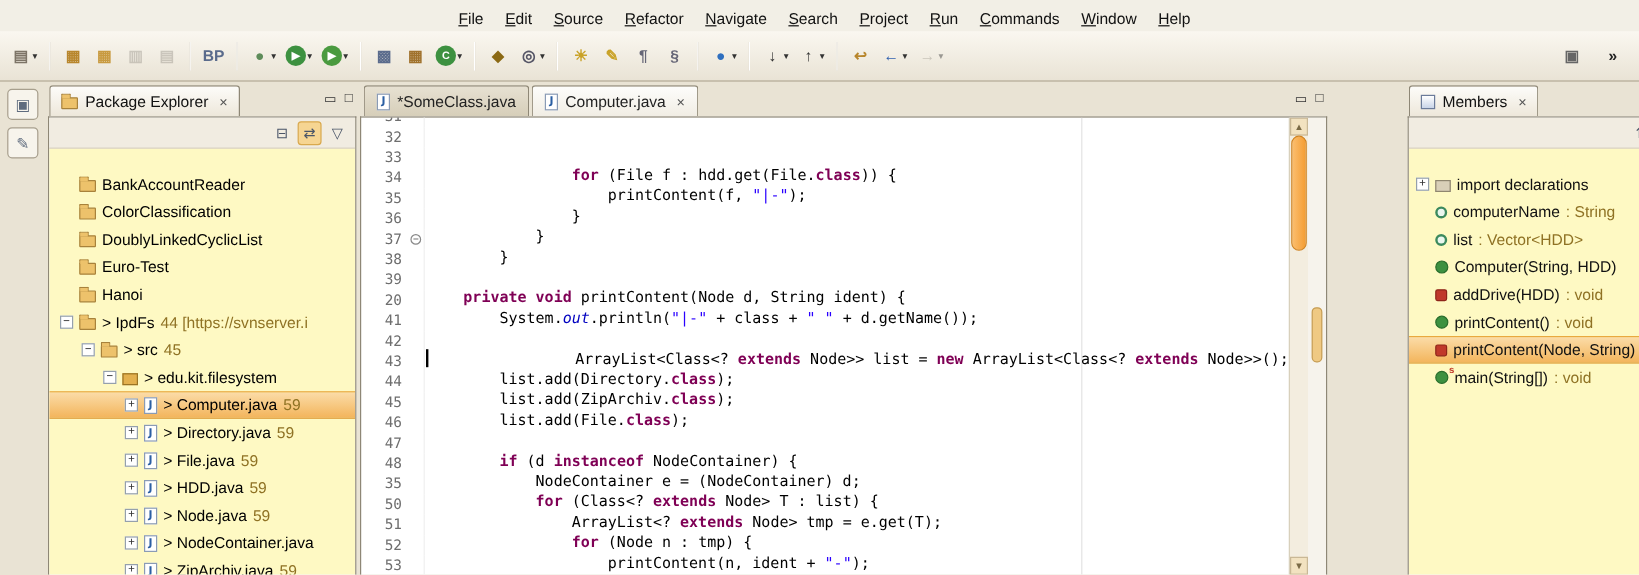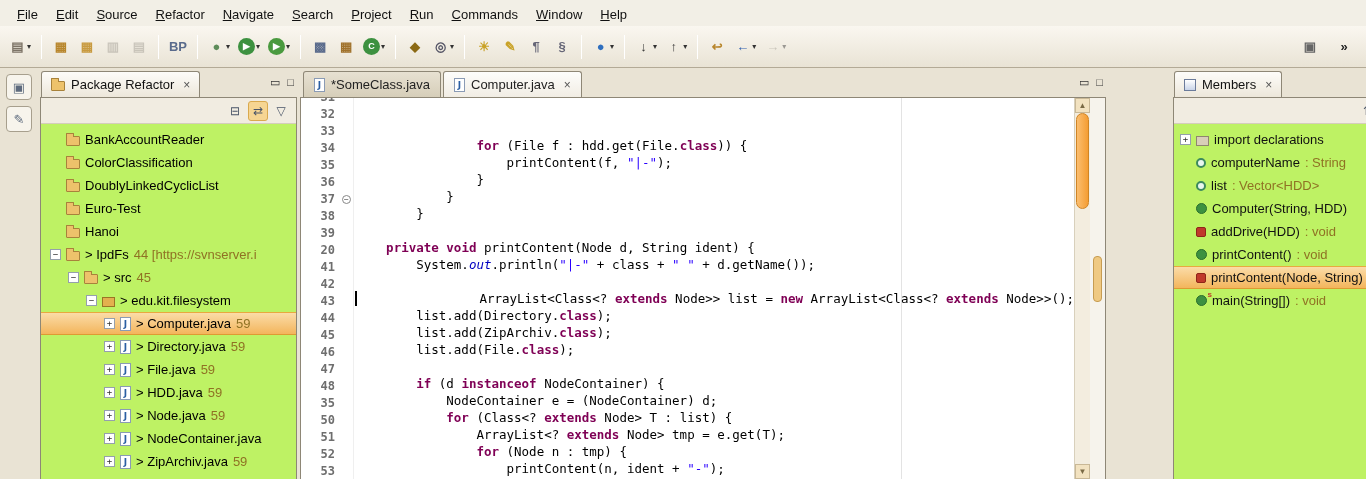--- a/index.html
+++ b/index.html
@@ -2,21 +2,21 @@
 <html><head>
 <meta charset="utf-8">
 <style>
   * { box-sizing: border-box; margin: 0; padding: 0; }
   html,body { width:1366px; height:479px; overflow:hidden; }
   body { font-family:"Liberation Sans", sans-serif; font-size:13px; background:#E9E3D4; color:#111; }
   #app { position:relative; width:1366px; height:479px; }
 
   
   .menubar { position:absolute; top:0; left:0; right:0; height:31px; background:#F2EFE6;
-             border-bottom:3px solid #7f1d1d; display:flex; align-items:center; padding-left:8px; }
+             border-bottom:1px solid #7f1d1d; display:flex; align-items:center; padding-left:8px;justify-content:center; }
   .menu-item { display:inline-block; padding:3px 9px; color:#111; }
   .menu-item::first-letter { text-decoration:underline; }
 
   
   .toolbar { position:absolute; top:26px; left:0; right:0; height:42px;
              background:linear-gradient(#FAF7F0,#E9E3D5); border-bottom:1px solid #B3AA96;
              display:flex; align-items:center; padding:0 6px; }
   .tb-left, .tb-right { display:flex; align-items:center; gap:2px; }
   .tb-right { margin-left:auto; gap:10px; padding-right:4px; }
   .tb-btn { height:26px; min-width:24px; display:flex; align-items:center; justify-content:center;
@@ -49,21 +49,21 @@
                   display:flex; justify-content:flex-end; align-items:center; gap:3px; padding:0 5px; }
   .vtb { width:20px; height:20px; display:flex; align-items:center; justify-content:center;
          border-radius:3px; color:#4a5568; font-size:12px; }
   .vtb.active { background:#F6D592; border:1px solid #D9A94E; }
 
   #pe  { left:40px;   width:257px; }
   #ed  { left:300px;  width:806px; }
   #mem { left:1173px; width:303px; }
 
   
-  .tree, .mlist { flex:1; overflow:hidden; padding-top:4px; background:#bef264; }
+  .tree, .mlist { flex:1; overflow:hidden; padding-top:18px; background:#fef9c3; }
   .trow { height:23px; display:flex; align-items:center; gap:5px; white-space:nowrap; overflow:hidden; }
   .trow.selected, .mrow.selected { background:linear-gradient(#FBDCA8,#F3B55C);
       border-top:1px solid #E9A93F; border-bottom:1px solid #DE9A33; }
   .indent { flex:none; }
   .exp { flex:none; width:11px; height:11px; border:1px solid #95A0AC; background:#fff; color:#333;
          font:9px/9px "DejaVu Sans Mono", monospace; text-align:center; }
   .exp.hidden { visibility:hidden; }
   .t-label { color:#000; }
   .t-rev, .m-suffix { color:#8F7224; }
   .mrow { height:23px; display:flex; align-items:center; gap:5px; padding-left:6px;
@@ -93,21 +93,21 @@
   .etab { height:26px; display:flex; align-items:center; gap:6px; padding:0 10px;
           border:1px solid #8E8776; border-bottom:none; border-radius:3px 3px 0 0;
           background:linear-gradient(#E7E1D2,#D6CEB9); color:#222; }
   .etab.active { background:linear-gradient(#FDFDFB,#F1EDE4); }
   .ed-body { position:absolute; top:27px; left:0; right:0; bottom:0; border:1px solid #8E8776;
              border-bottom:none; background:#fff; overflow:hidden; }
   .code-area { position:absolute; left:0; top:0; right:31px; bottom:0; overflow:hidden; }
   .code-inner { position:relative; top:-9px; font-family:"DejaVu Sans Mono", monospace; font-size:12.5px; }
   .crow { display:flex; height:17px; line-height:17px; }
   .c-annot { width:12px; flex:none; }
-  .c-num { width:27px; flex:none; text-align:right; padding-right:5px; color:#6E6E6E; font-size:12px;font-weight:bold; }
+  .c-num { width:27px; flex:none; text-align:right; padding-right:5px; color:#6E6E6E; font-size:12px; }
   .c-fold { width:14px; flex:none; border-right:1px solid #EFEFEF; position:relative; }
   .fold-m { position:absolute; left:2px; top:4px; width:9px; height:9px; border:1px solid #888;
             border-radius:50%; background:#fff; font:8px/8px "DejaVu Sans Mono",monospace;
             color:#555; text-align:center; }
   .c-text { flex:1; white-space:pre; position:relative; padding-left:2px;margin-top:48px; }
   .crow.hl .c-text { background:#CBE1F6;text-align:right; }
   .caret { position:absolute; left:1px; top:1px; width:2px; height:15px; background:#000; }
   .tk-p { color:#000; }
   .tk-k { color:#7F0055; font-weight:bold; }
   .tk-s { color:#2A00FF; }
@@ -252,21 +252,21 @@
 
   <div class="trim" id="trim">
       <div class="trim-btn">▣</div>
       <div class="trim-btn">✎</div>
     </div>
 
   <div class="panel" id="pe">
     <div class="view-header">
       <div class="view-tab">
         <span class="ic ic-folder"></span>
-        <span>Package Refactor</span>
+        <span>Package Explorer</span>
         <span class="tab-close">×</span>
       </div>
       <div class="win-btns">
         <span>▭</span>
         <span>□</span>
       </div>
     </div>
     <div class="panel-body">
       <div class="view-toolbar" id="pe-toolbar">
           <span class="vtb">⊟</span>

